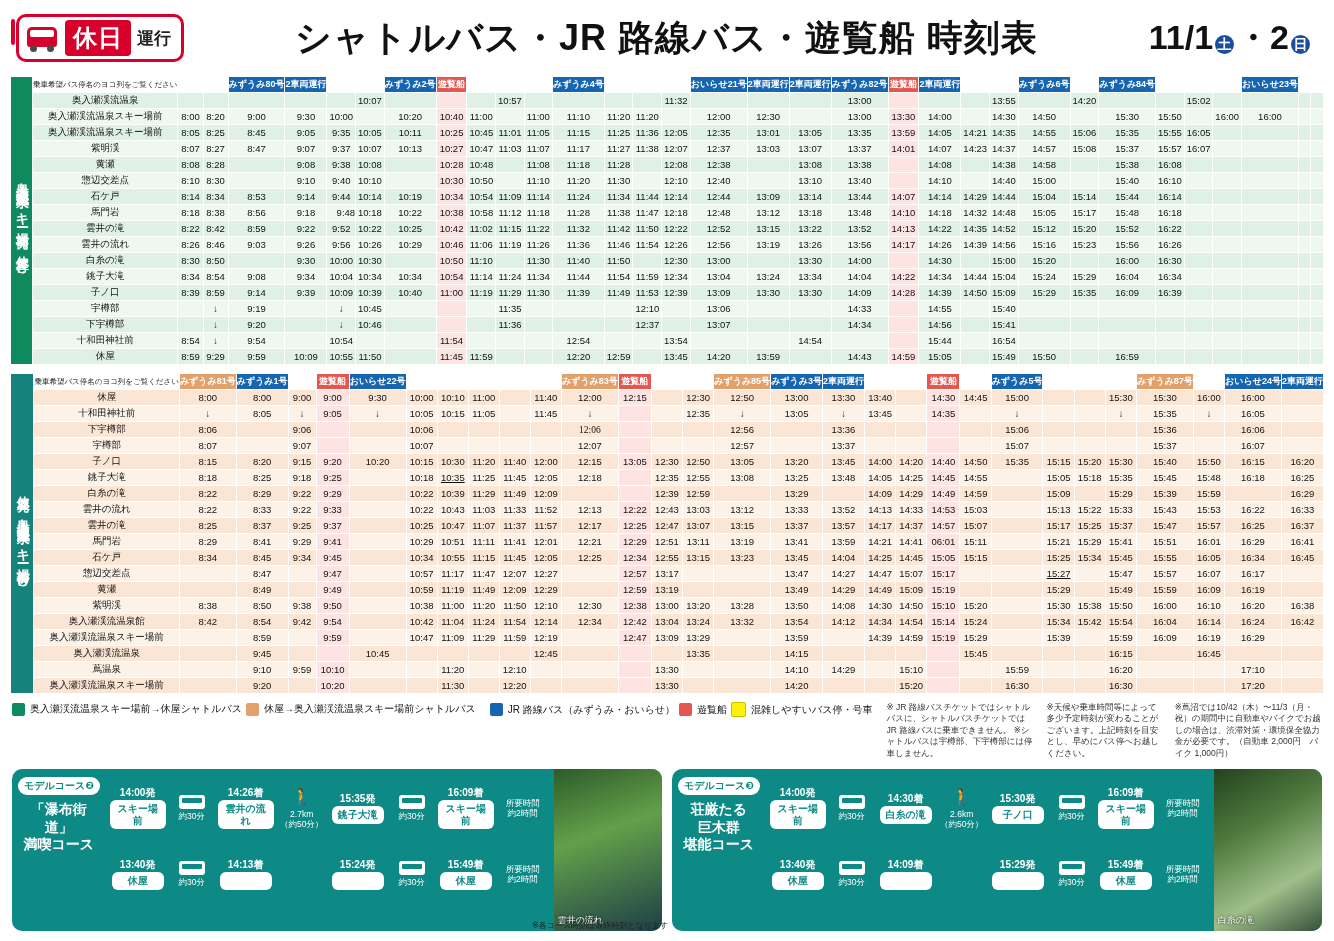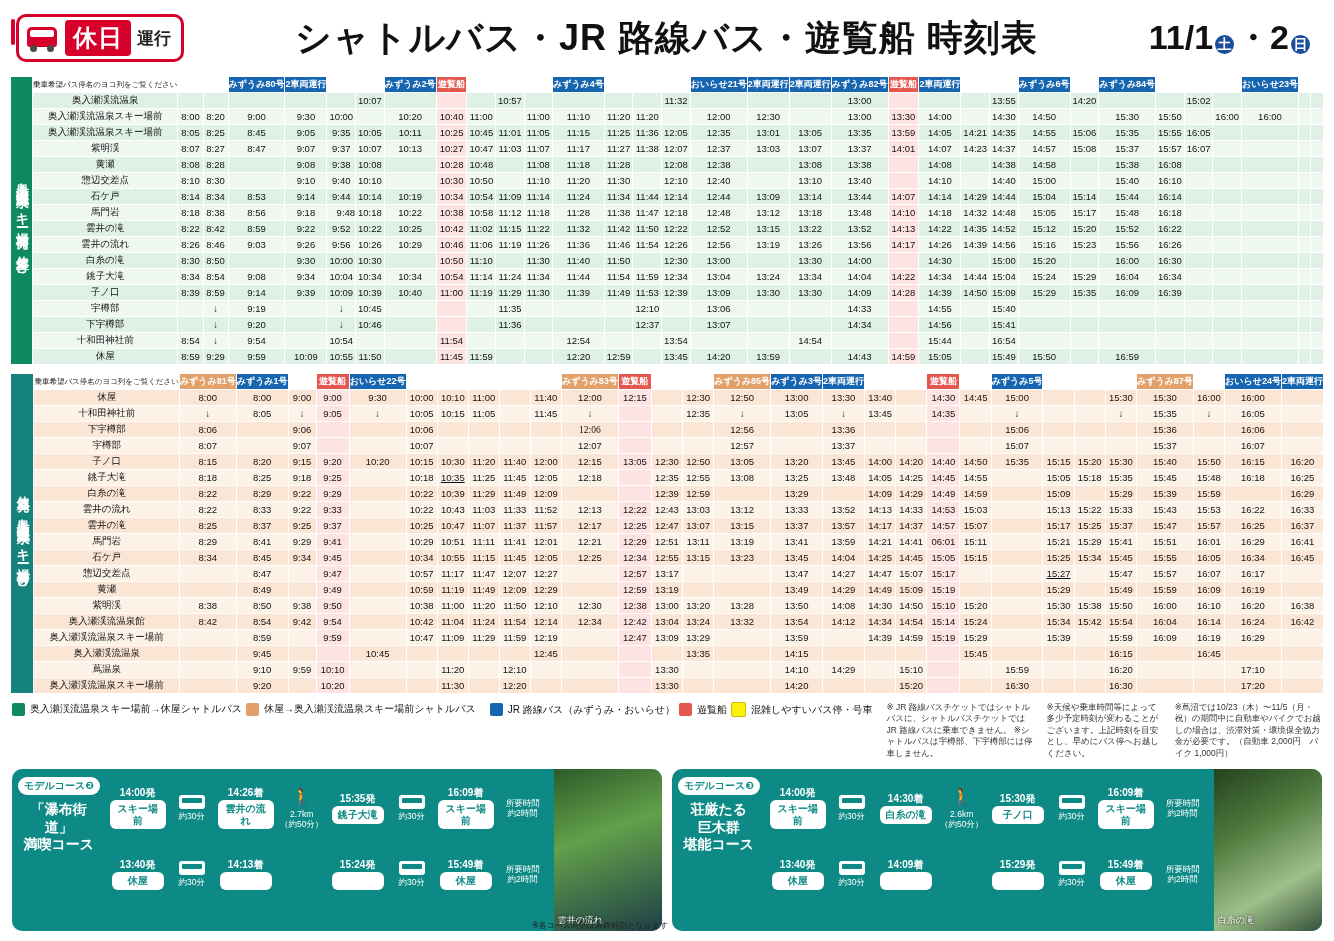--- a/index.html
+++ b/index.html
@@ -1459,21 +1459,21 @@
         <span>遊覧船</span>
       </div>
       <div class="item">
         <span class="sw yellow"></span>
         <span>混雑しやすいバス停・号車</span>
       </div>
     </div>
   <div class="notes">※ JR 路線バスチケットではシャトルバスに、シャトルバスチケットでは JR 路線バスに乗車できません。
 ※シャトルバスは宇樽部、下宇樽部には停車しません。</div>
   <div class="notes">※天候や乗車時間等によって多少予定時刻が変わることがございます。上記時刻を目安とし、早めにバス停へお越しください。</div>
-  <div class="notes">※蔦沼では10/23（木）〜11/5（月・祝）の期間中に自動車やバイクでお越しの場合は、渋滞対策・環境保全協力金が必要です。（自動車 2,000円　バイク 1,000円）</div>
+  <div class="notes">※蔦沼では10/42（木）〜11/3（月・祝）の期間中に自動車やバイクでお越しの場合は、渋滞対策・環境保全協力金が必要です。（自動車 2,000円　バイク 1,000円）</div>
 </div>
 
 <div class="courses">
   <div class="course">
     <div class="course-label">
       <div class="course-badge">モデルコース❷</div>
       <div class="course-name" style="white-space:pre-line">「瀑布街道」
 満喫コース</div>
     </div>
     <div class="course-body" id="course-body-2">

